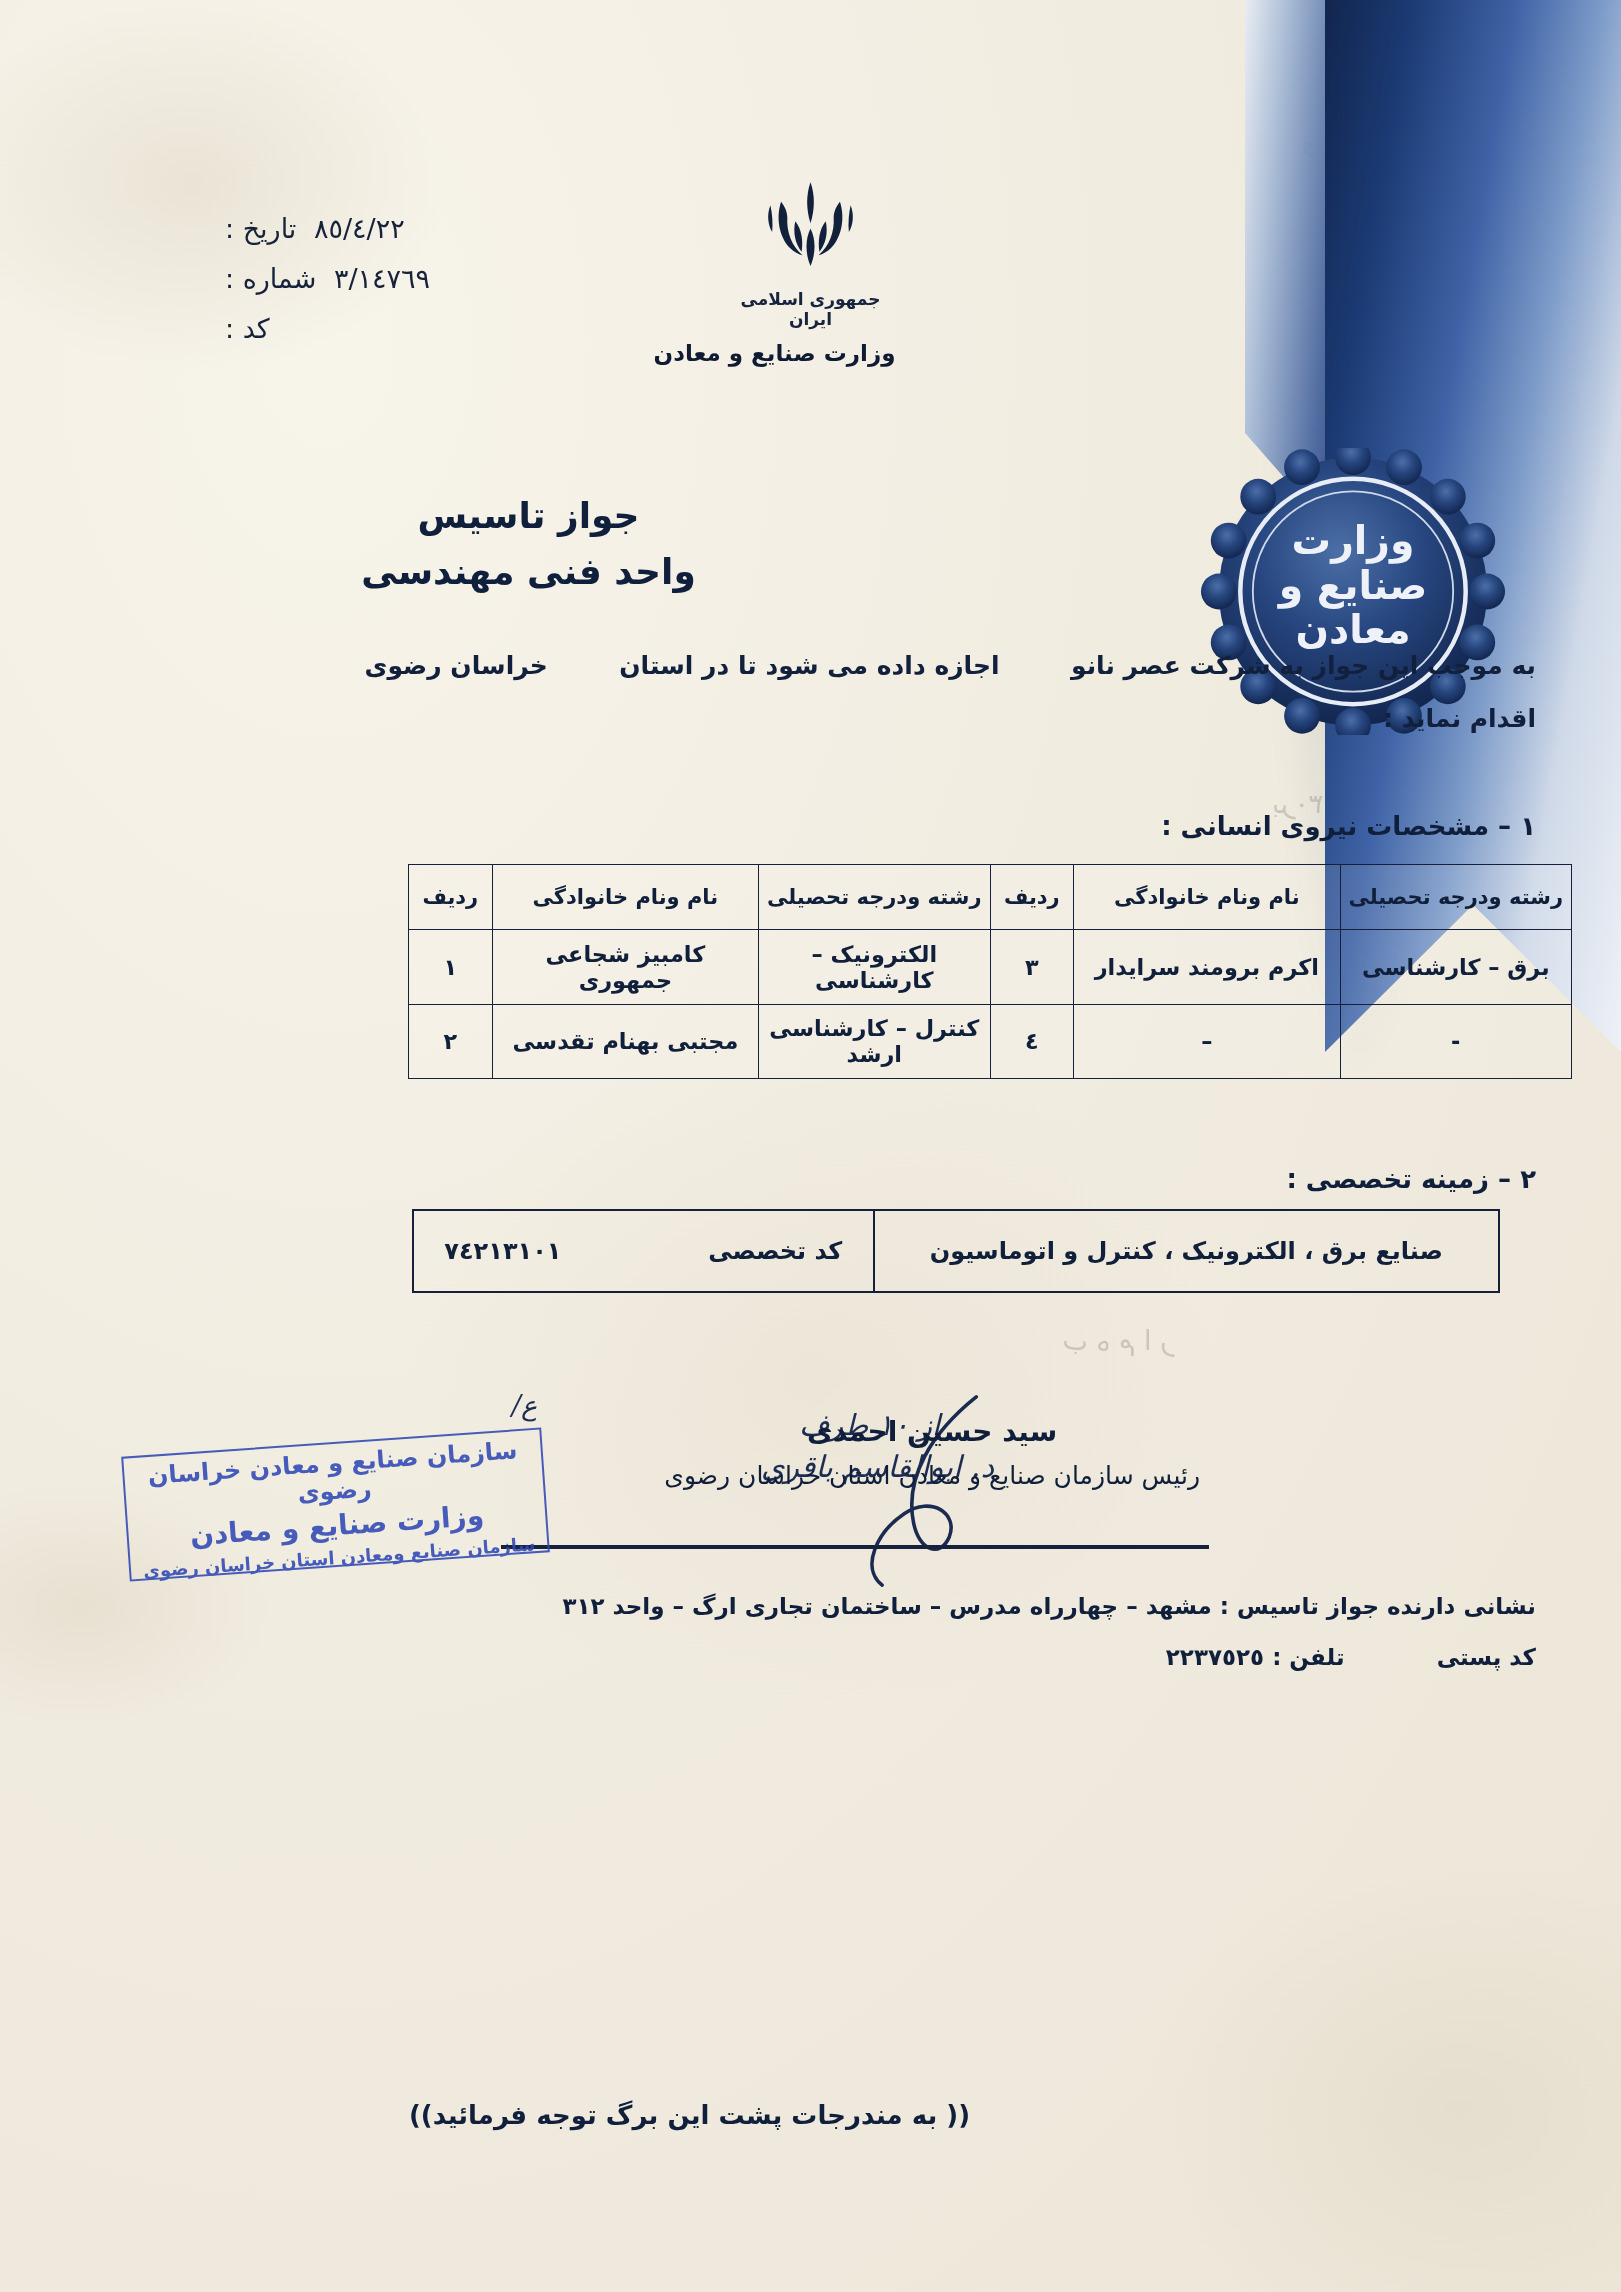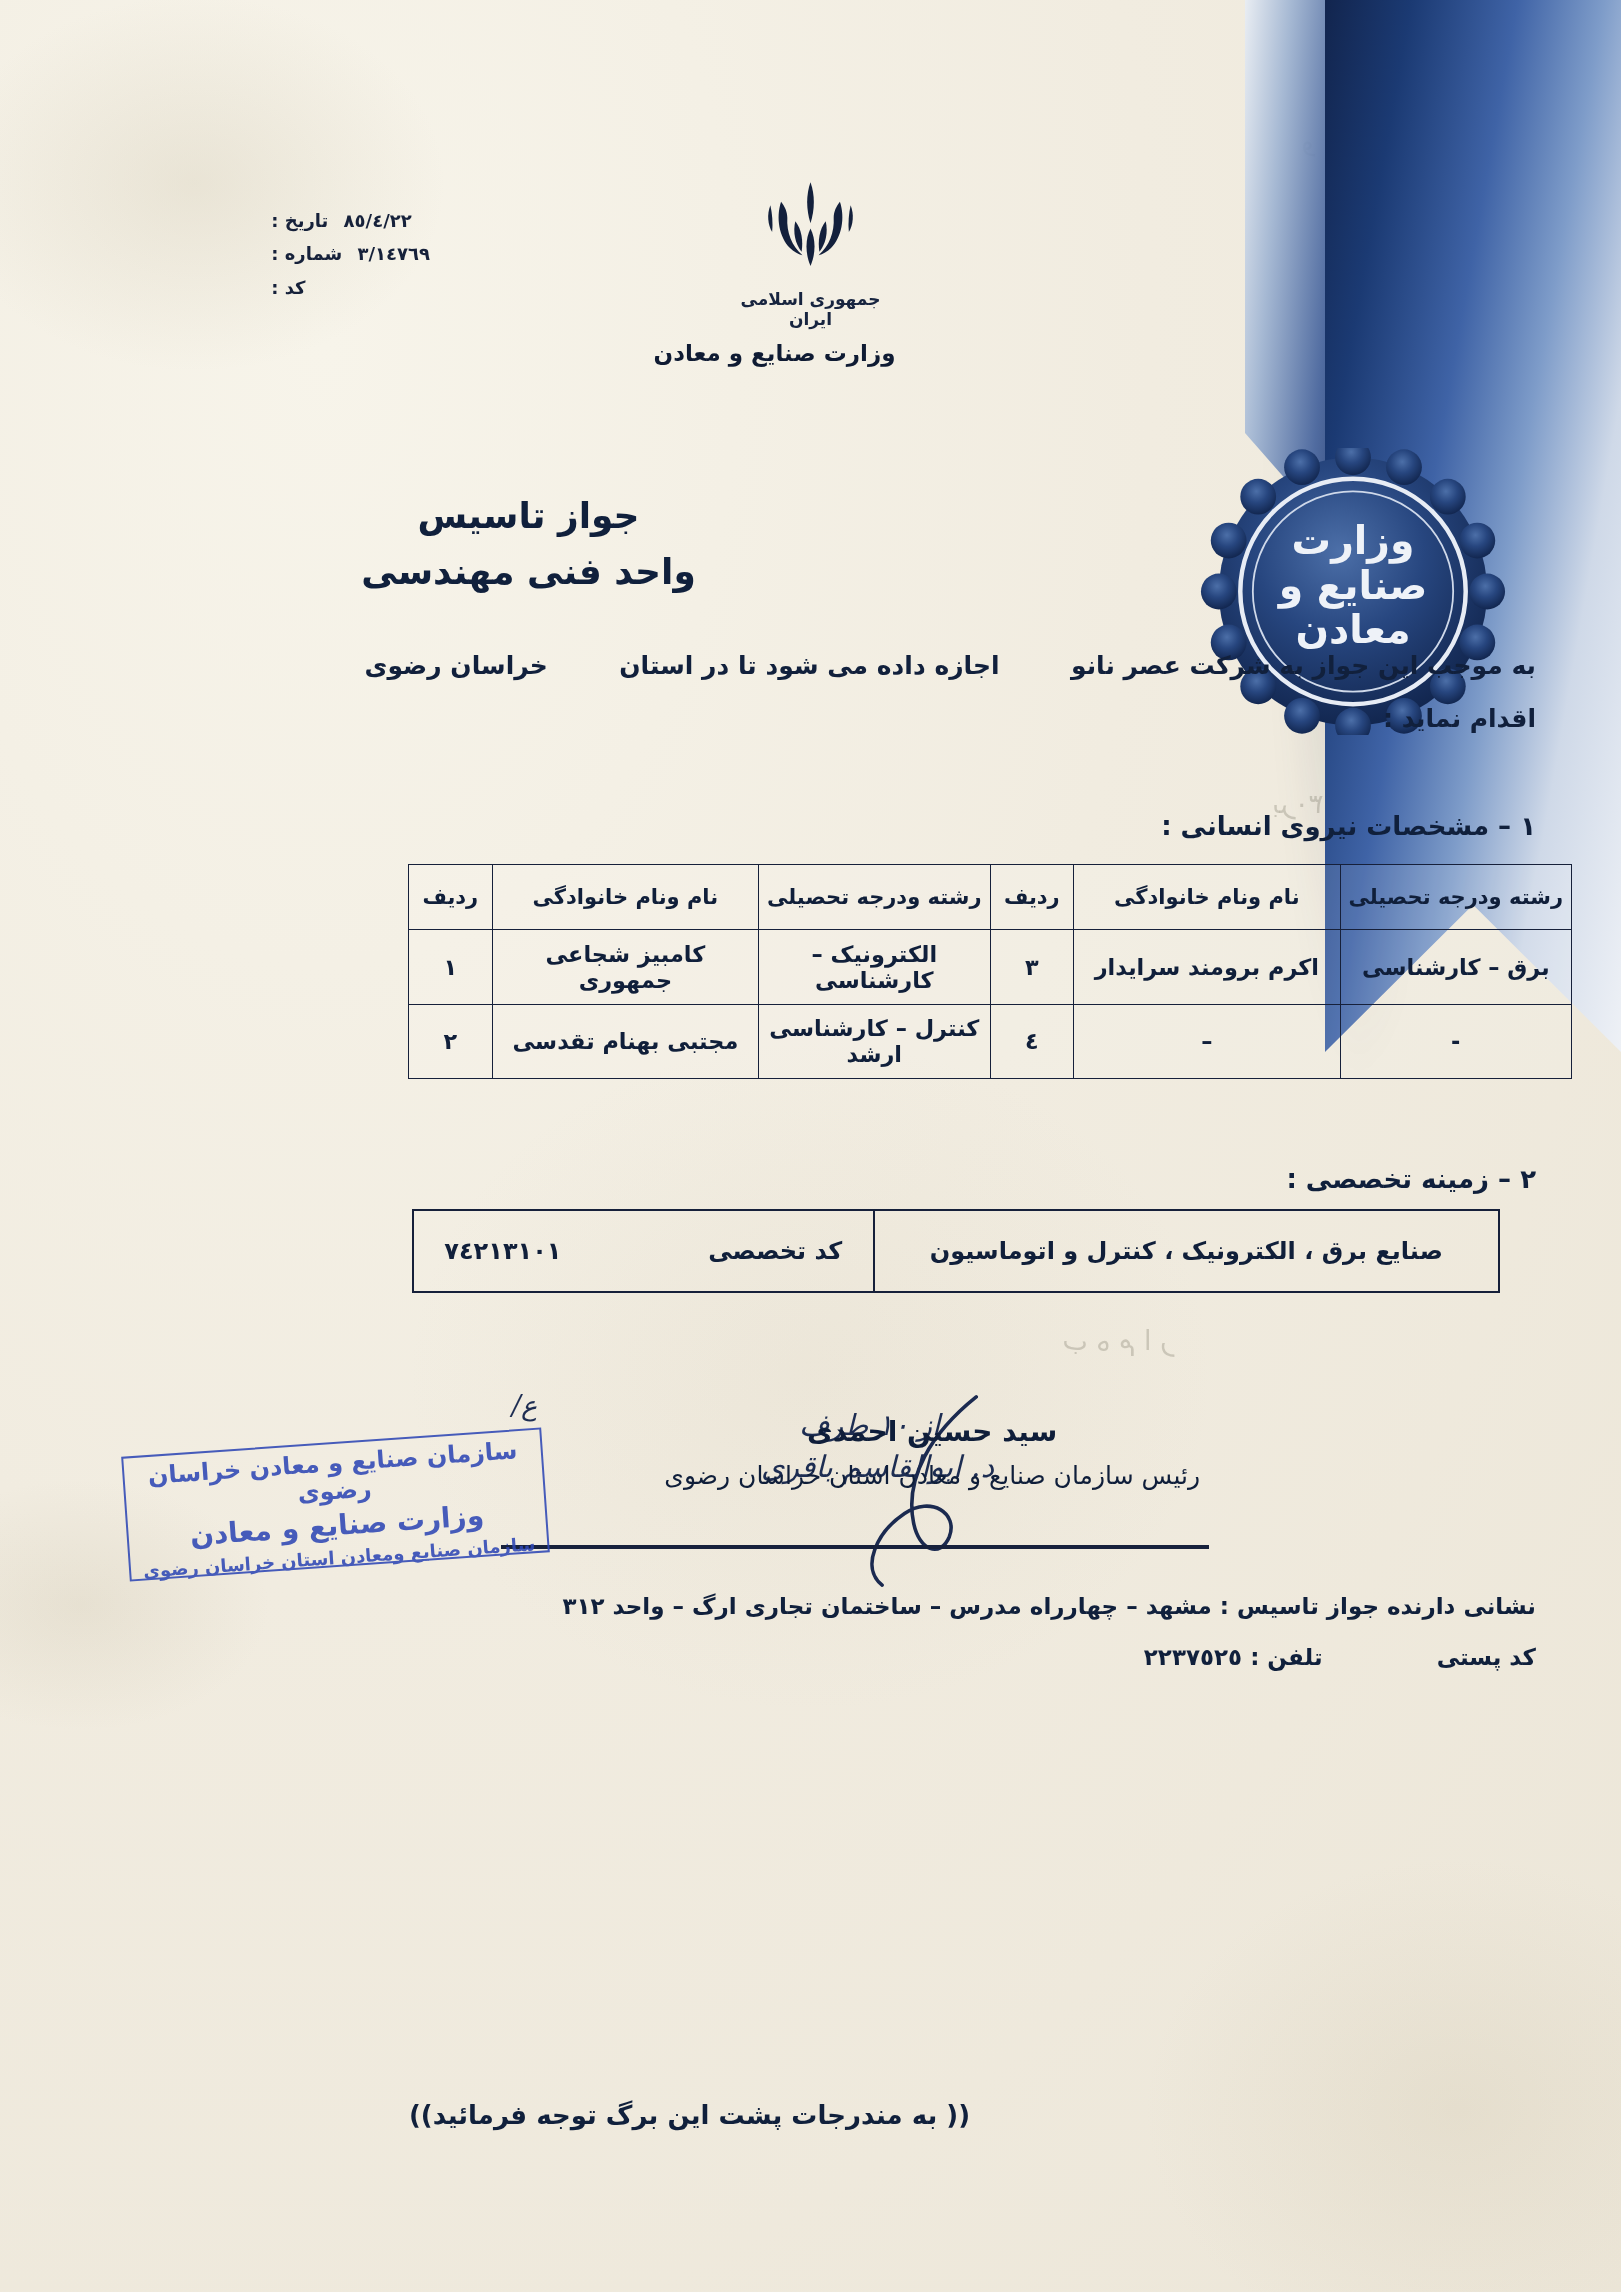--- a/index.html
+++ b/index.html
@@ -112,22 +112,22 @@
     color: #0f1b33;
     white-space: nowrap;
   }
   .meta {
     position: absolute;
     top: 204px;
     right: 1191px;
     text-align: left;
     direction: rtl;
     color: #16213a;
-    font-size: 18px;
-    font-weight: 700;
+    font-size: 27px;
+    font-weight: 400;
     line-height: 1.85;
   }
   .meta .row { white-space: nowrap; }
   .meta .label { display: inline-block; }
   .meta .value { display: inline-block; margin-left: 9px; }
   
   .doc-title {
     position: absolute;
     top: 488px;
     left: 0;
@@ -261,21 +261,21 @@
     top: 1581px;
     right: 85px;
     width: 1155px;
     direction: rtl;
     color: #10203c;
     font-size: 23px;
     font-weight: 700;
     line-height: 2.2;
   }
   .footer .fline { white-space: nowrap; }
-  .footer .pair { display: inline-block; margin-left: 106px; }
+  .footer .pair { display: inline-block; margin-left: 84px; }
   .notice {
     position: absolute;
     top: 2100px;
     left: 0;
     width: 1379px;
     text-align: center;
     color: #10203c;
     font-size: 26px;
     font-weight: 800;
     direction: rtl;

